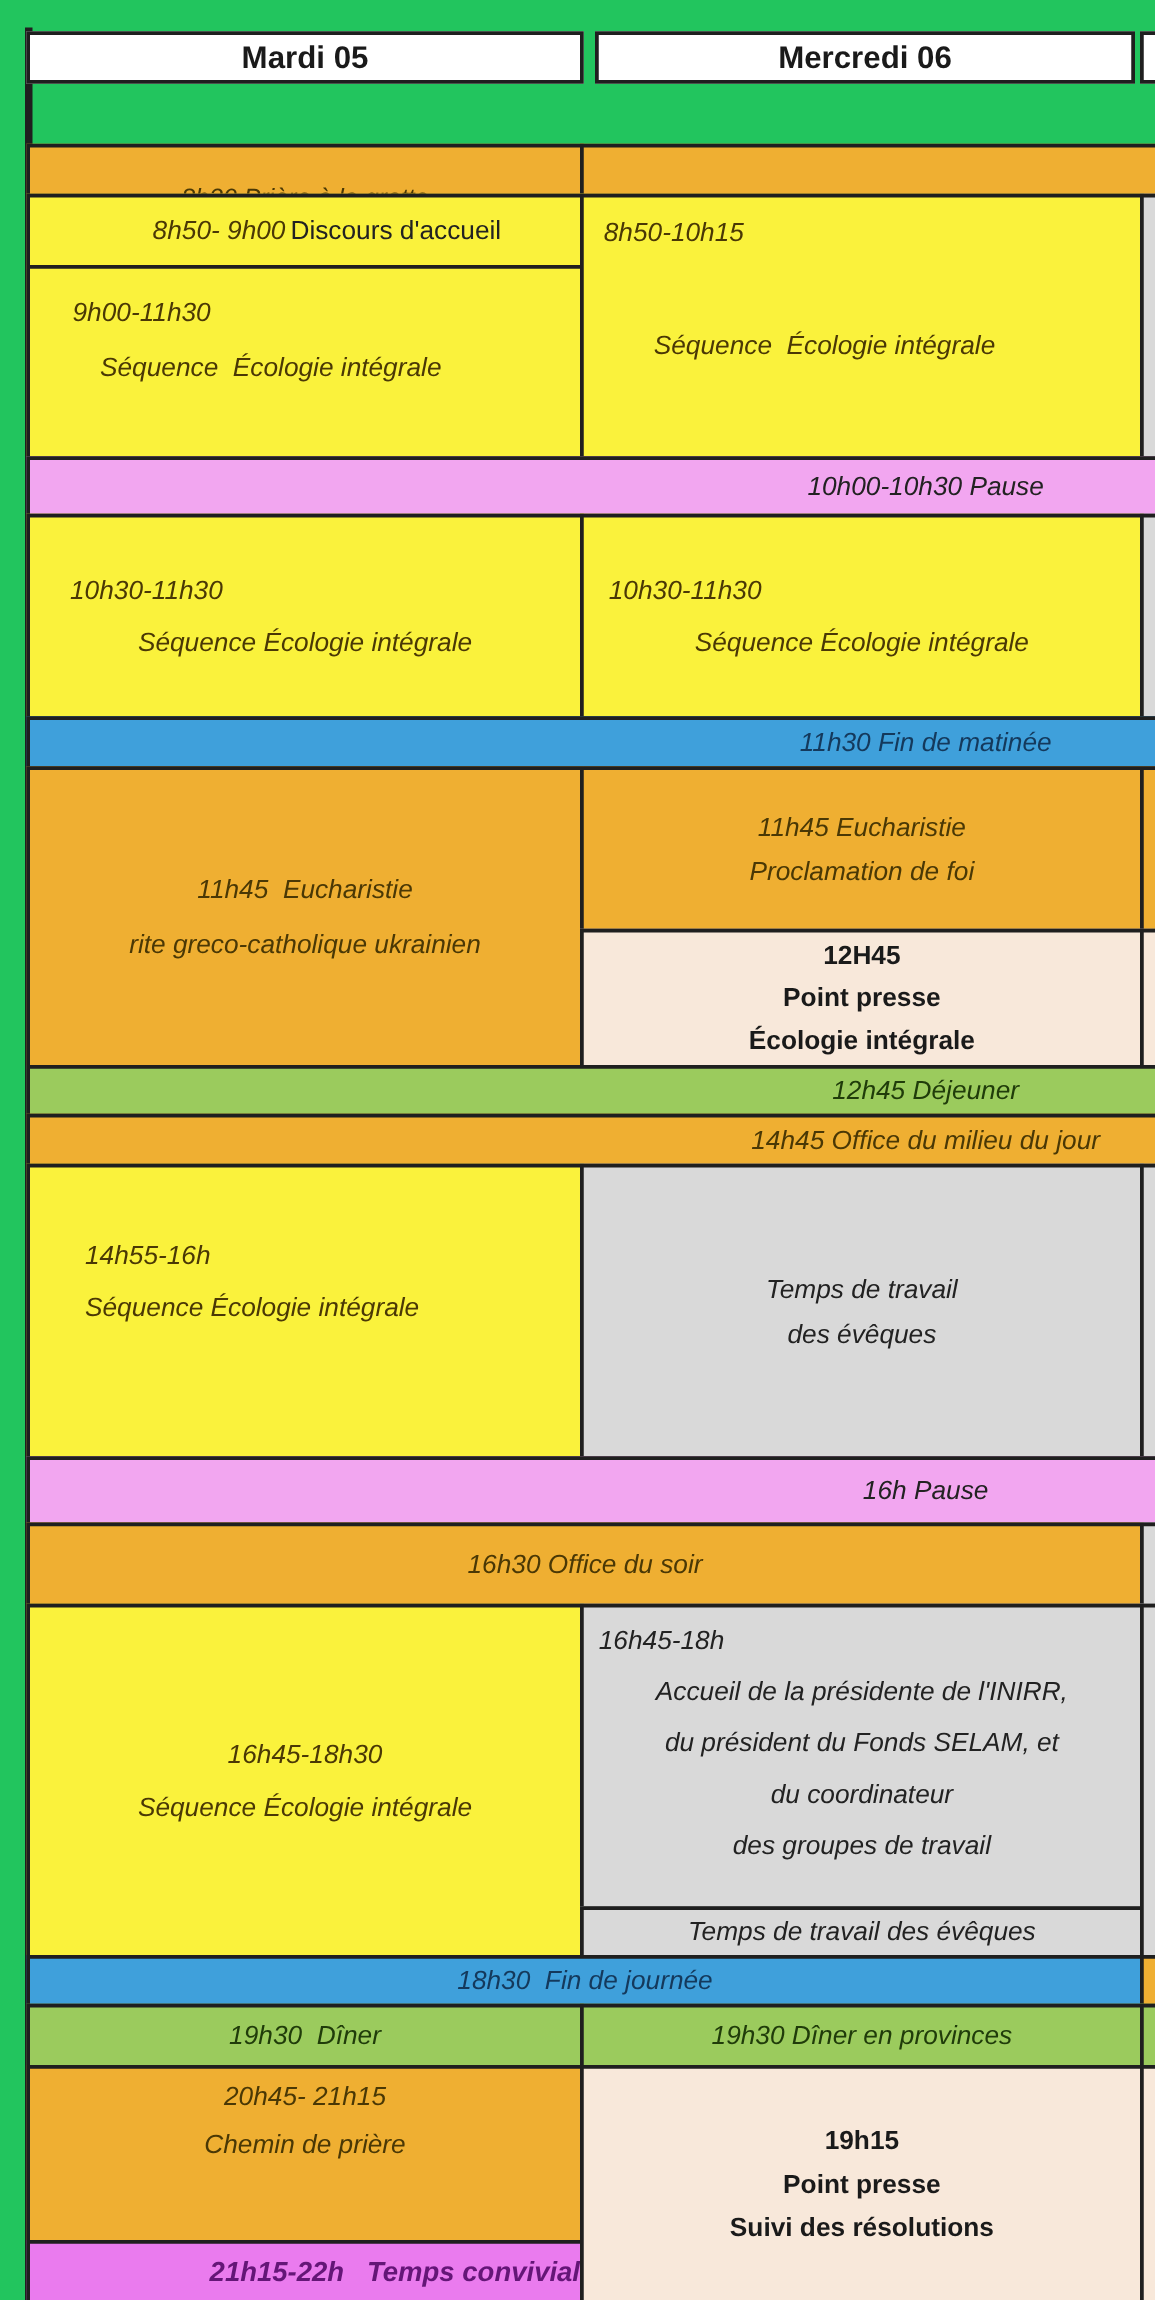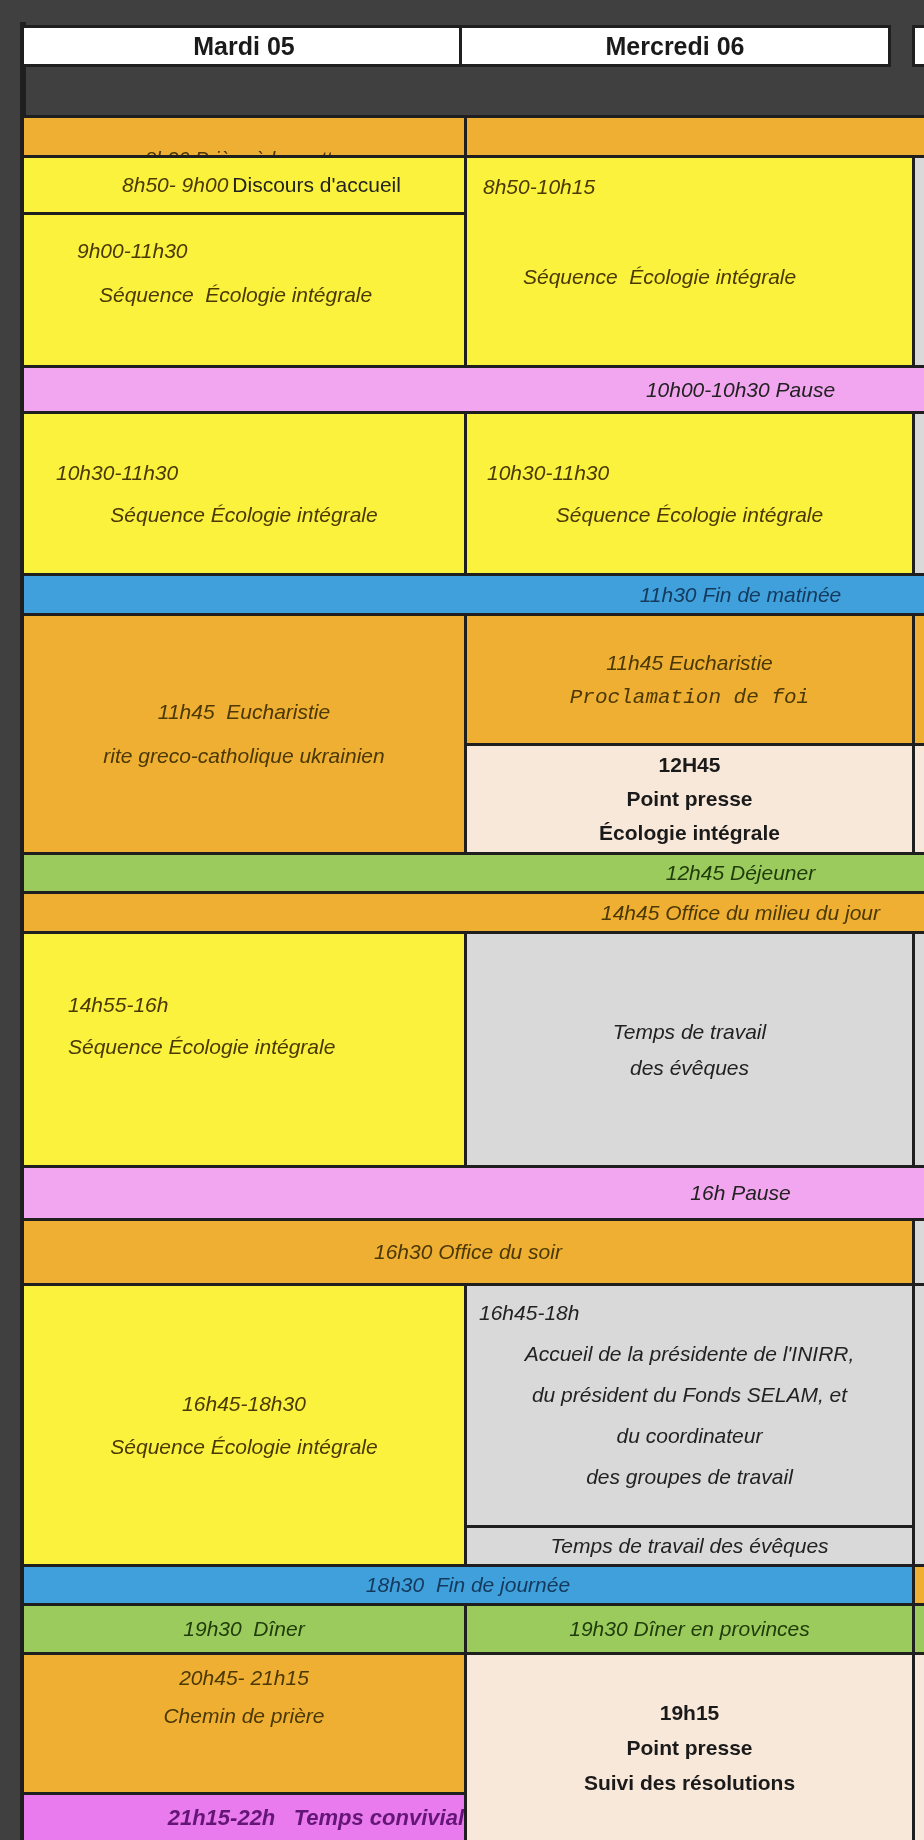--- a/index.html
+++ b/index.html
@@ -1,17 +1,17 @@
 <!DOCTYPE html>
 <html style="--orange: #EFAF32; --yellow: #FAF23C; --pink: #F2A6F0; --blue: #3FA0DB; --green: #9BCB5D; --gray: #D9D9D9; --beige: #F8E8DA; --violet: #EA7BEE; --border: #1F1F1F; --text_brown: #4A3805; --text_dark: #1A1A1A; --text_navy: #14395C; --text_green: #203C0A; --text_purple: #641677; --text_black: #222222;"><head>
 <meta charset="utf-8">
 <style>
   html,body{margin:0;padding:0;background:#ffffff;}
   #canvas{
-    position:relative;width:924px;height:1840px;overflow:hidden;background:#404040;
+    position:relative;width:924px;height:1840px;overflow:hidden;background:#22c55e;
     font-family:"Liberation Sans",sans-serif;
   }
   .cell{
     position:absolute;box-sizing:border-box;border:3px solid var(--border);
     display:flex;flex-direction:column;overflow:hidden;
   }
   .vc{justify-content:center;}
   .line{white-space:pre-wrap;line-height:42px;font-size:21px;}
   .ctr{text-align:center;}
   .it{font-style:italic;}
@@ -37,36 +37,36 @@
 </head>
 <body>
 
 <div id="canvas">
 
   <div class="frame" style="left:20px;top:22px;width:6px;height:1818px;"></div>
 
   <div class="cell white vc hdr" style="left:21px;top:25px;width:446px;height:42px;">
     <div class="line ctr t-dark">Mardi 05</div>
   </div>
-  <div class="cell white vc hdr" style="left:459px;top:25px;width:432px;height:42px;">
+  <div class="cell white vc hdr" style="left:476px;top:25px;width:432px;height:42px;">
     <div class="line ctr t-dark">Mercredi 06</div>
   </div>
   <div class="cell white" style="left:912px;top:25px;width:548px;height:42px;"></div>
 
   <div class="cell orange vc" style="left:21px;top:115px;width:446px;height:43px;">
     <div class="line ctr it t-brown" style="line-height:34px;font-size:20px;margin-top:44px;">8h30 Prière à la grotte</div>
   </div>
   <div class="cell orange" style="left:464px;top:115px;width:996px;height:43px;"></div>
 
   <div class="cell yellow vc" style="left:21px;top:155px;width:446px;height:60px;">
     <div class="line ctr" style="line-height:34px;">
       <span class="it t-brown" style="margin-right:4px;">8h50- 9h00</span><span class="t-black">Discours d'accueil</span>
     </div>
   </div>
-  <div class="cell yellow" style="left:21px;top:212px;width:446px;height:156px;padding-top:14px;padding-left:19px;">
+  <div class="cell yellow" style="left:21px;top:212px;width:446px;height:156px;padding-top:14px;">
     <div class="line it t-brown" style="line-height:44px;padding-left:34px;">9h00-11h30</div>
     <div class="line it t-brown" style="line-height:44px;padding-left:56px;">Séquence  Écologie intégrale</div>
   </div>
   <div class="cell yellow" style="left:464px;top:155px;width:451px;height:213px;padding-top:8px;gap:48px;">
     <div class="line it t-brown" style="padding-left:16px;">8h50-10h15</div>
     <div class="line it t-brown" style="padding-left:56px;">Séquence  Écologie intégrale</div>
   </div>
   <div class="cell gray" style="left:912px;top:155px;width:548px;height:213px;"></div>
 
   <div class="cell pink vc" style="left:21px;top:365px;width:1439px;height:49px;">
@@ -86,21 +86,21 @@
   <div class="cell blue vc" style="left:21px;top:573px;width:1439px;height:43px;">
     <div class="line ctr it t-navy" style="line-height:34px;">11h30 Fin de matinée</div>
   </div>
 
   <div class="cell orange vc" style="left:21px;top:613px;width:446px;height:242px;">
     <div class="line ctr it t-brown" style="line-height:44px;">11h45  Eucharistie</div>
     <div class="line ctr it t-brown" style="line-height:44px;">rite greco-catholique ukrainien</div>
   </div>
   <div class="cell orange vc" style="left:464px;top:613px;width:451px;height:133px;">
     <div class="line ctr it t-brown" style="line-height:35px;">11h45 Eucharistie</div>
-    <div class="line ctr it t-brown" style="line-height:35px;font-family:Liberation Mono, monospace;">Proclamation de foi</div>
+    <div class="line ctr it t-brown" style="line-height:35px;">Proclamation de foi</div>
   </div>
   <div class="cell beige vc" style="left:464px;top:743px;width:451px;height:112px;">
     <div class="line ctr b t-dark" style="line-height:34px;">12H45</div>
     <div class="line ctr b t-dark" style="line-height:34px;">Point presse</div>
     <div class="line ctr b t-dark" style="line-height:34px;">Écologie intégrale</div>
   </div>
   <div class="cell orange" style="left:912px;top:613px;width:548px;height:133px;"></div>
   <div class="cell beige" style="left:912px;top:743px;width:548px;height:112px;"></div>
 
   <div class="cell green vc" style="left:21px;top:852px;width:1439px;height:42px;">

